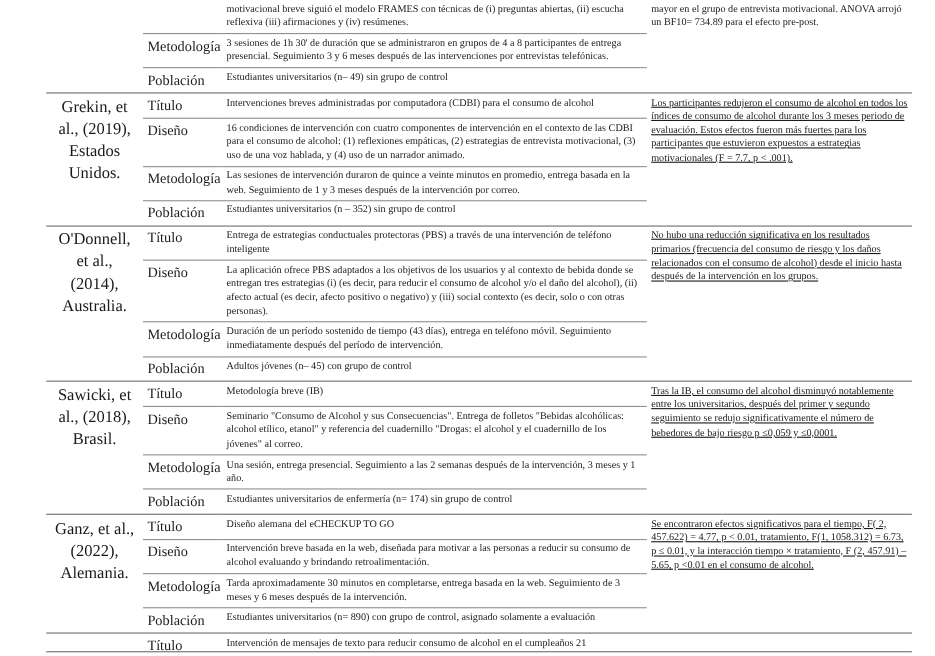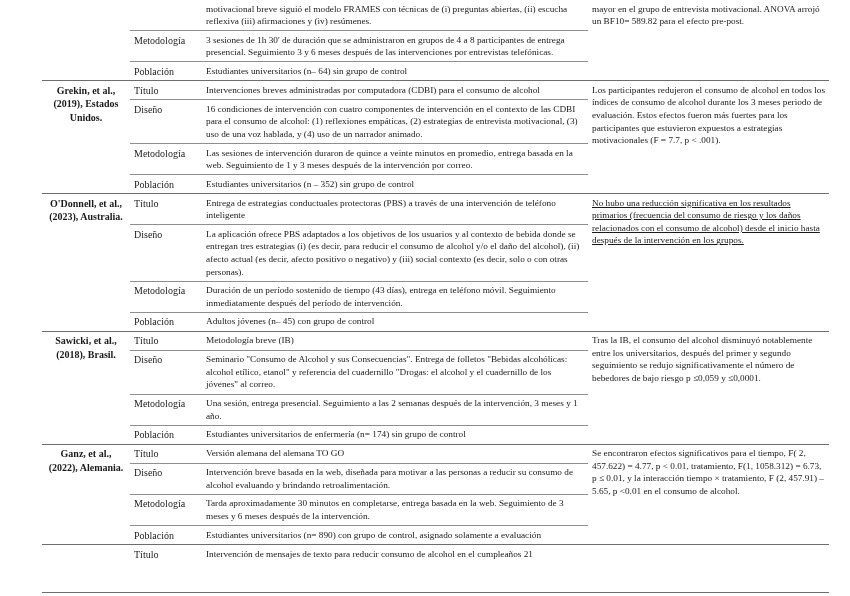--- a/index.html
+++ b/index.html
@@ -54,31 +54,31 @@
   }
 
   
   tr.block-start > td {
     border-top: 1.4px solid #6d6d6d;
   }
   tr.block-start > td.pad-top { border-top: 1.4px solid #6d6d6d; }
 
   td.ref-cell {
     text-align: center;
-    font-weight: bold;
-    font-size: 10px;
+    font-weight: normal;
+    font-size: 15px;
     padding-top: 6px;
     padding-left: 2px;
     padding-right: 6px;
     line-height: 1.34;
     margin-left: 24px;
   }
   td.label-cell {
     text-align: left;
-    font-size: 10px;
+    font-size: 13px;
     padding-left: 6px;
     padding-top: 4px;
   }
   td.desc-cell {
     text-align: left;
     padding-left: 6px;
     padding-right: 8px;
     font-size: 9.25px;
     line-height: 1.36;
   }
@@ -86,21 +86,21 @@
     text-align: left;
     padding-left: 10px;
     padding-right: 4px;
     font-size: 9.25px;
     line-height: 1.36;
   }
   .lbl-mid { padding-top: 8px; }
   .lbl-mid2 { padding-top: 13px; }
   .ref-mid { padding-top: 16px; }
   .ref-mid-lg { padding-top: 26px; }
-  .res-pad { padding-top: 16px; }
+  .res-pad { padding-top: 16px; text-decoration: underline; }
   .res-pad-lg { padding-top: 24px; text-decoration: underline; }
   .bottom-rule {
     position: absolute;
     left: 42px;
     top: 592px;
     width: 787px;
     height: 0;
     border-top: 1.4px solid #6d6d6d;
   }
 </style>
@@ -115,29 +115,29 @@
         <col class="c-label">
         <col class="c-desc">
         <col class="c-res">
     </colgroup>
     <tbody>
 
       <tr class="sub-row no-rule">
         <td class="ref-cell" rowspan="3"></td>
         <td class="label-cell"></td>
         <td class="desc-cell">motivacional breve siguió el modelo FRAMES con técnicas de (i) preguntas abiertas, (ii) escucha reflexiva (iii) afirmaciones y (iv) resúmenes.</td>
-        <td class="res-cell" rowspan="3">mayor en el grupo de entrevista motivacional. ANOVA arrojó un BF10= 589.82 para el efecto pre-post.</td>
+        <td class="res-cell" rowspan="3">mayor en el grupo de entrevista motivacional. ANOVA arrojó un BF10= 734.89 para el efecto pre-post.</td>
       </tr>
       <tr class="sub-row">
         <td class="label-cell lbl-mid">Metodología</td>
         <td class="desc-cell">3 sesiones de 1h 30' de duración que se administraron en grupos de 4 a 8 participantes de entrega presencial. Seguimiento 3 y 6 meses después de las intervenciones por entrevistas telefónicas.</td>
       </tr>
       <tr class="sub-row">
         <td class="label-cell">Población</td>
-        <td class="desc-cell">Estudiantes universitarios (n– 64) sin grupo de control</td>
+        <td class="desc-cell">Estudiantes universitarios (n– 49) sin grupo de control</td>
       </tr>
 
       <tr class="sub-row block-start">
         <td class="ref-cell pad-top ref-mid-lg" rowspan="4">Grekin, et al., (2019), Estados Unidos.</td>
         <td class="label-cell pad-top">Título</td>
         <td class="desc-cell pad-top">Intervenciones breves administradas por computadora (CDBI) para el consumo de alcohol</td>
         <td class="res-cell pad-top res-pad" rowspan="4">Los participantes redujeron el consumo de alcohol en todos los índices de consumo de alcohol durante los 3 meses periodo de evaluación. Estos efectos fueron más fuertes para los participantes que estuvieron expuestos a estrategias motivacionales (F = 7.7, p &lt; .001).</td>
       </tr>
       <tr class="sub-row">
         <td class="label-cell lbl-mid">Diseño</td>
@@ -146,21 +146,21 @@
       <tr class="sub-row">
         <td class="label-cell lbl-mid">Metodología</td>
         <td class="desc-cell">Las sesiones de intervención duraron de quince a veinte minutos en promedio, entrega basada en la web. Seguimiento de 1 y 3 meses después de la intervención por correo.</td>
       </tr>
       <tr class="sub-row">
         <td class="label-cell">Población</td>
         <td class="desc-cell">Estudiantes universitarios (n – 352) sin grupo de control</td>
       </tr>
 
       <tr class="sub-row block-start">
-        <td class="ref-cell pad-top ref-mid-lg" rowspan="4">O'Donnell, et al., (2023), Australia.</td>
+        <td class="ref-cell pad-top ref-mid-lg" rowspan="4">O'Donnell, et al., (2014), Australia.</td>
         <td class="label-cell pad-top">Título</td>
         <td class="desc-cell pad-top">Entrega de estrategias conductuales protectoras (PBS) a través de una intervención de teléfono inteligente</td>
         <td class="res-cell pad-top res-pad-lg" rowspan="4">No hubo una reducción significativa en los resultados primarios (frecuencia del consumo de riesgo y los daños relacionados con el consumo de alcohol) desde el inicio hasta después de la intervención en los grupos.</td>
       </tr>
       <tr class="sub-row">
         <td class="label-cell lbl-mid2">Diseño</td>
         <td class="desc-cell">La aplicación ofrece PBS adaptados a los objetivos de los usuarios y al contexto de bebida donde se entregan tres estrategias (i) (es decir, para reducir el consumo de alcohol y/o el daño del alcohol), (ii) afecto actual (es decir, afecto positivo o negativo) y (iii) social contexto (es decir, solo o con otras personas).</td>
       </tr>
       <tr class="sub-row">
         <td class="label-cell lbl-mid">Metodología</td>
@@ -186,21 +186,21 @@
         <td class="desc-cell">Una sesión, entrega presencial. Seguimiento a las 2 semanas después de la intervención, 3 meses y 1 año.</td>
       </tr>
       <tr class="sub-row">
         <td class="label-cell">Población</td>
         <td class="desc-cell">Estudiantes universitarios de enfermería (n= 174) sin grupo de control</td>
       </tr>
 
       <tr class="sub-row block-start">
         <td class="ref-cell pad-top ref-mid" rowspan="4">Ganz, et al., (2022), Alemania.</td>
         <td class="label-cell pad-top">Título</td>
-        <td class="desc-cell pad-top">Versión alemana del alemana TO GO</td>
+        <td class="desc-cell pad-top">Diseño alemana del eCHECKUP TO GO</td>
         <td class="res-cell pad-top res-pad" rowspan="4">Se encontraron efectos significativos para el tiempo, F( 2, 457.622) = 4.77, p &lt; 0.01, tratamiento, F(1, 1058.312) = 6.73, p ≤ 0.01, y la interacción tiempo × tratamiento, F (2, 457.91) – 5.65, p &lt;0.01 en el consumo de alcohol.</td>
       </tr>
       <tr class="sub-row">
         <td class="label-cell">Diseño</td>
         <td class="desc-cell">Intervención breve basada en la web, diseñada para motivar a las personas a reducir su consumo de alcohol evaluando y brindando retroalimentación.</td>
       </tr>
       <tr class="sub-row">
         <td class="label-cell">Metodología</td>
         <td class="desc-cell">Tarda aproximadamente 30 minutos en completarse, entrega basada en la web. Seguimiento de 3 meses y 6 meses después de la intervención.</td>
       </tr>

